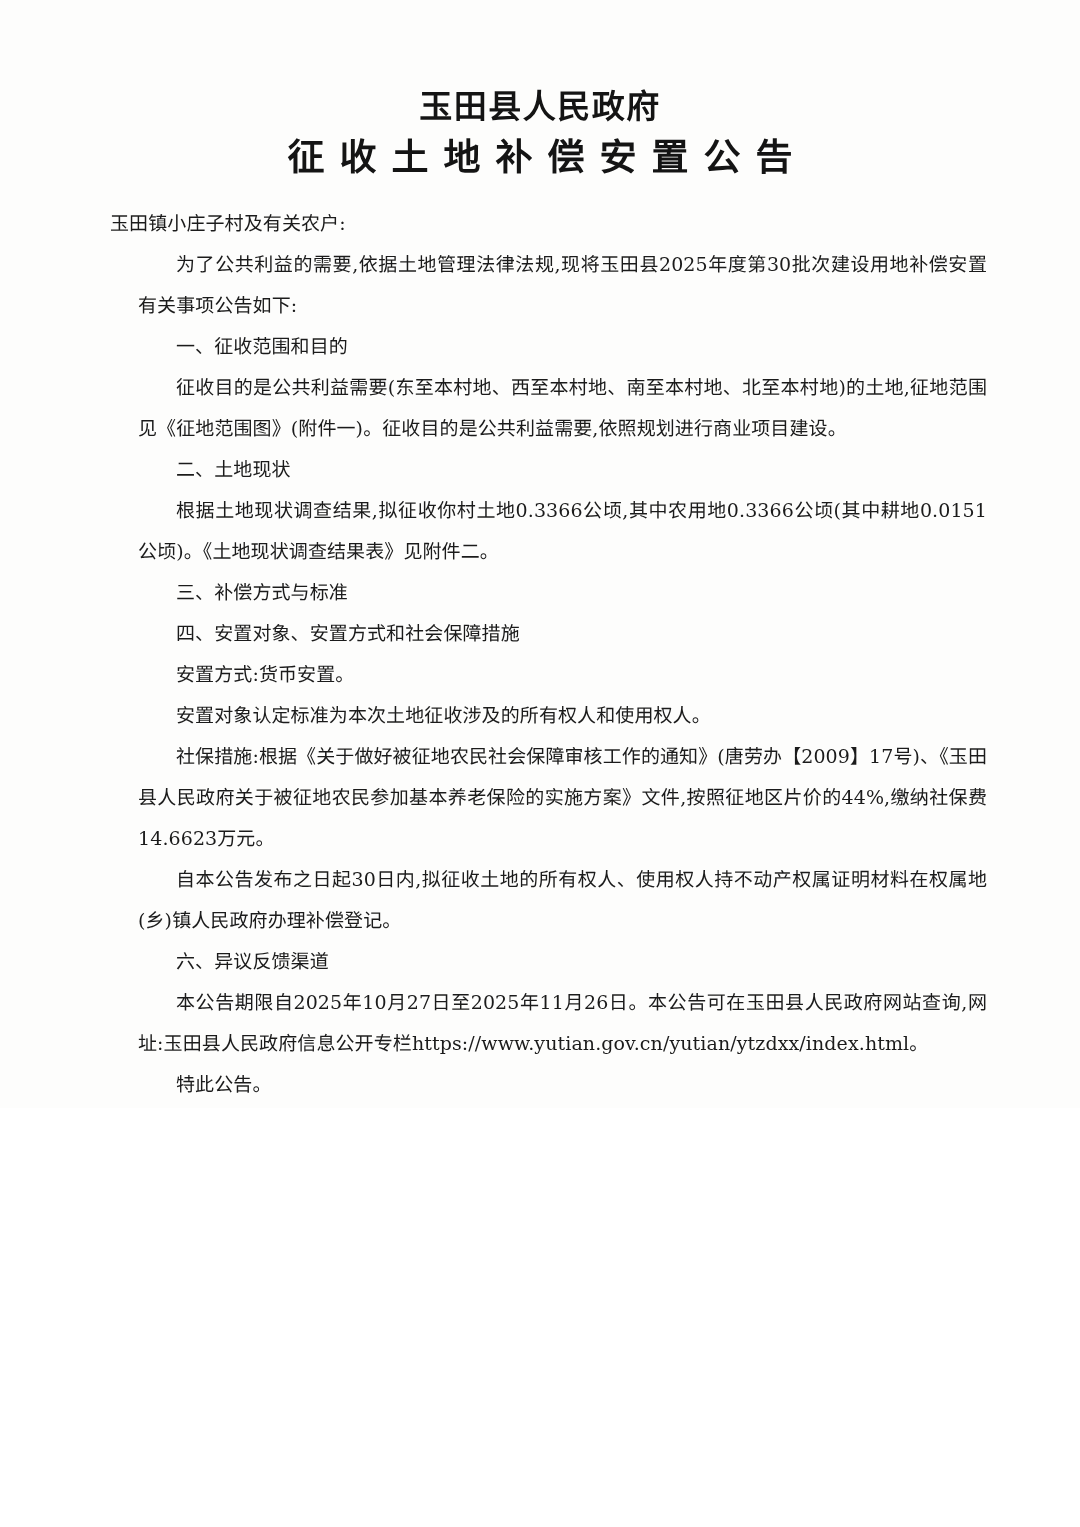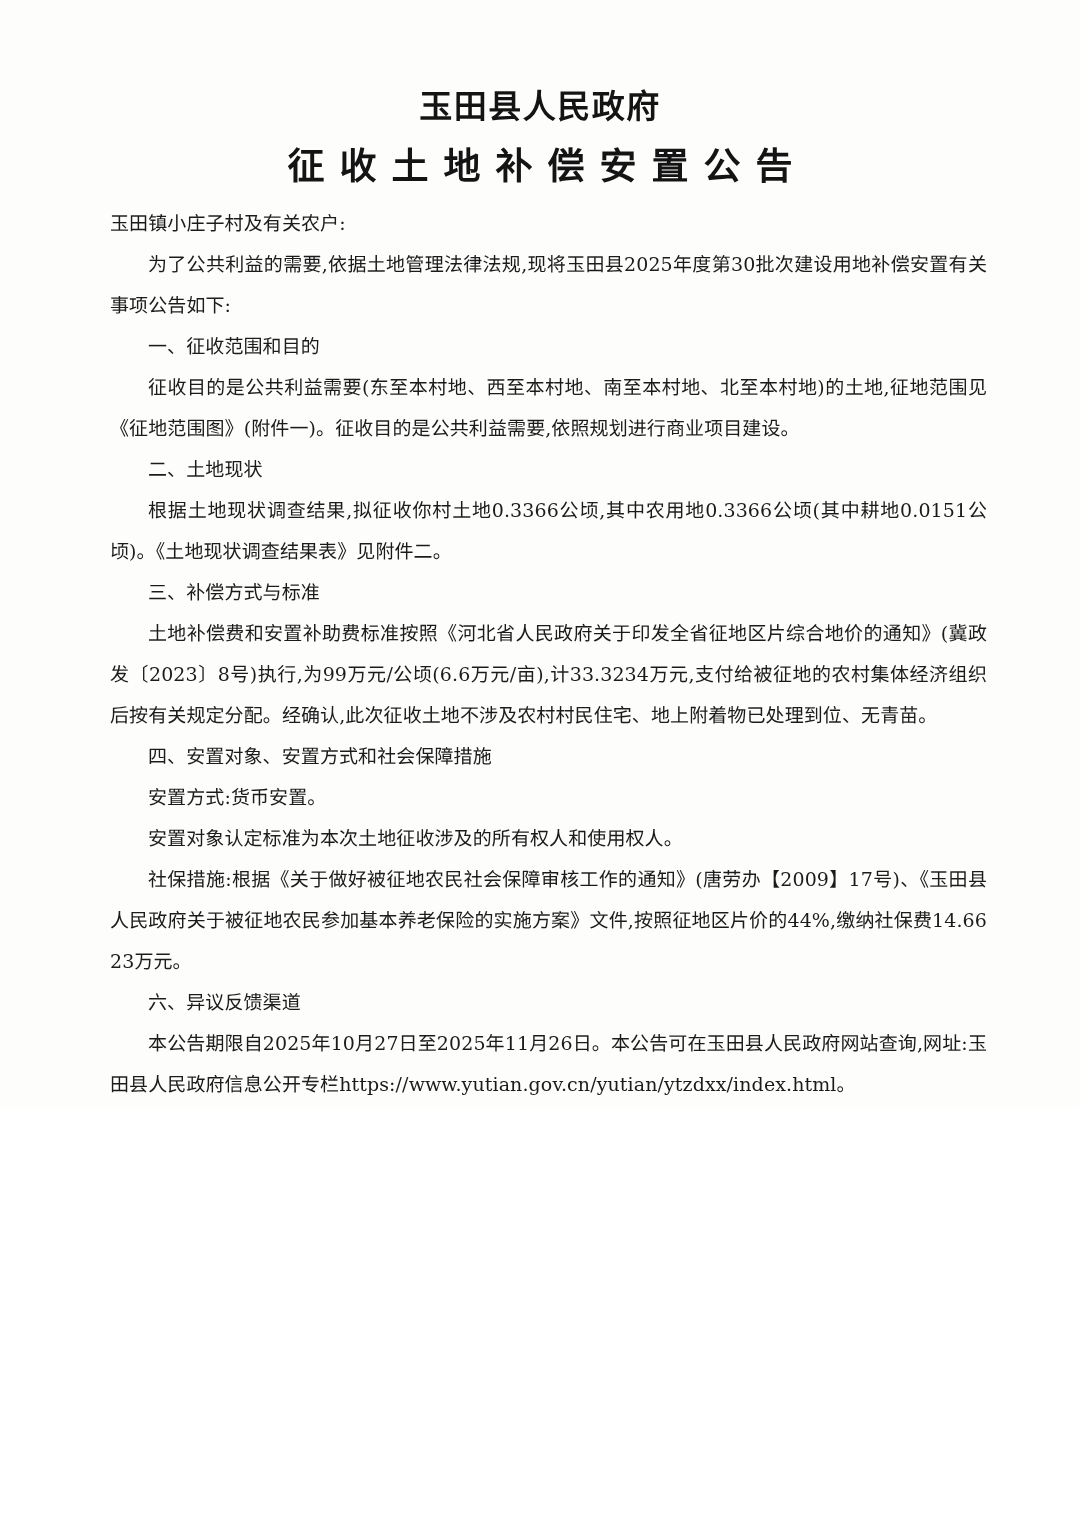--- a/index.html
+++ b/index.html
@@ -27,47 +27,48 @@
     text-align: center;
   }
   .title-org {
     font-size: 33px;
     font-weight: 700;
     letter-spacing: 1.5px;
     line-height: 1.18;
     color: #141414;
   }
   .title-main {
-    margin-top: 17px;
+    margin-top: 11px;
     font-size: 37px;
     font-weight: 700;
     letter-spacing: 15px;
     
     text-indent: 15px;
     line-height: 1.2;
     color: #141414;
+    font-family: Liberation Mono, monospace;
   }
 
   
   .body-col {
     position: absolute;
     left: 110px;
     top: 203px;
     width: 877px;
   }
   .para {
     font-size: 19px;
     line-height: 41px;
     text-align: justify;
     text-justify: inter-character;
     letter-spacing: 0.1px;
     margin: 0;
     word-break: break-all;
   }
-  .indent { text-indent: 2em; }
+  .indent { text-indent: 2em; margin-left: 28px; }
   .noindent { text-indent: 0; }
 
   .attach-row {
     position: absolute;
     left: 110px;
     top: 1389px;
     font-size: 26.5px;
     line-height: 41px;
     white-space: nowrap;
     padding-left: 0.6em;
@@ -125,27 +126,27 @@
 
     <p class="para indent">为了公共利益的需要,依据土地管理法律法规,现将玉田县2025年度第30批次建设用地补偿安置有关事项公告如下:</p>
 
     <p class="para indent">一、征收范围和目的</p>
     <p class="para indent">征收目的是公共利益需要(东至本村地、西至本村地、南至本村地、北至本村地)的土地,征地范围见《征地范围图》(附件一)。征收目的是公共利益需要,依照规划进行商业项目建设。</p>
 
     <p class="para indent">二、土地现状</p>
     <p class="para indent">根据土地现状调查结果,拟征收你村土地0.3366公顷,其中农用地0.3366公顷(其中耕地0.0151公顷)。《土地现状调查结果表》见附件二。</p>
 
     <p class="para indent">三、补偿方式与标准</p>
-    <p class="para indent">土地补偿费和安置补助费标准按照《河北省人民政府关于印发全省征地区片综合地价的通知》(冀政发〔2023〕8号)执行,为99万元/公顷(6.6万元/亩),计33.3234万元,支付给被征地的农村集体经济组织后按有关规定分配。经确认,此次征收土地不涉及农村村民住宅、地上附着物已处理到位、无青苗。</p>
 
     <p class="para indent">四、安置对象、安置方式和社会保障措施</p>
     <p class="para indent">安置方式:货币安置。</p>
     <p class="para indent">安置对象认定标准为本次土地征收涉及的所有权人和使用权人。</p>
     <p class="para indent">社保措施:根据《关于做好被征地农民社会保障审核工作的通知》(唐劳办【2009】17号)、《玉田县人民政府关于被征地农民参加基本养老保险的实施方案》文件,按照征地区片价的44%,缴纳社保费14.6623万元。</p>
 
+    <p class="para indent">自本公告发布之日起30日内,拟征收土地的所有权人、使用权人持不动产权属证明材料在权属地(乡)镇人民政府办理补偿登记。</p>
 
     <p class="para indent">六、异议反馈渠道</p>
 
     <p class="para indent">本公告期限自2025年10月27日至2025年11月26日。本公告可在玉田县人民政府网站查询,网址:玉田县人民政府信息公开专栏https://www.yutian.gov.cn/yutian/ytzdxx/index.html。</p>
 
     <p class="para indent">特此公告。</p>
 
   </div>
 
   <div class="seal">

